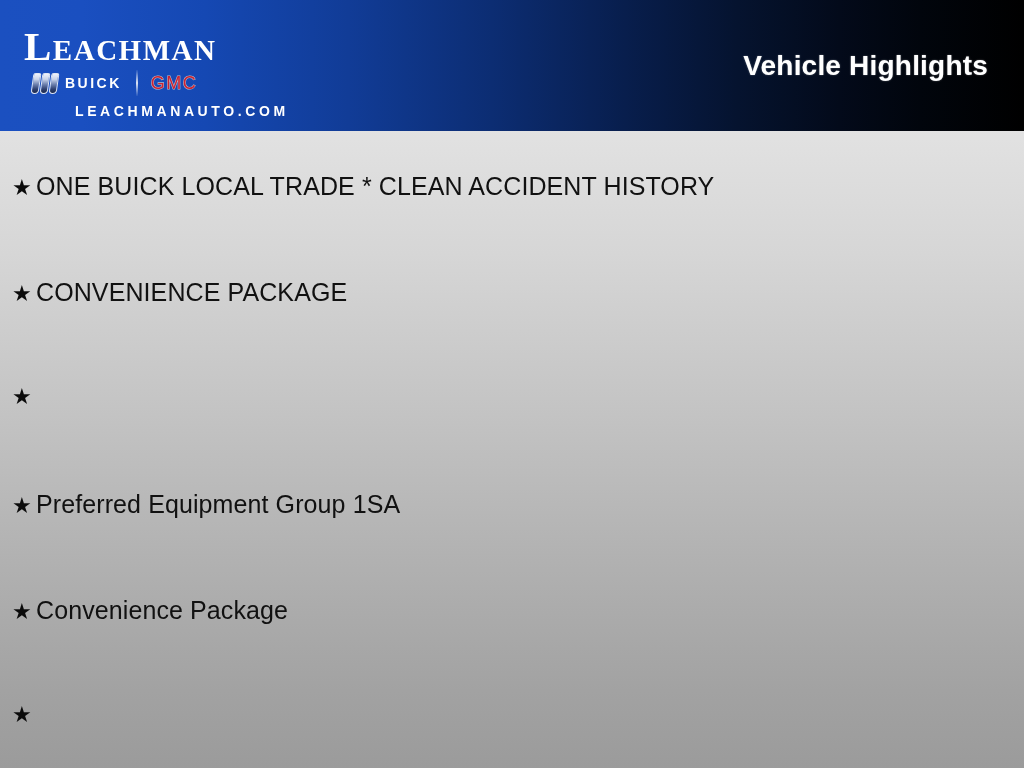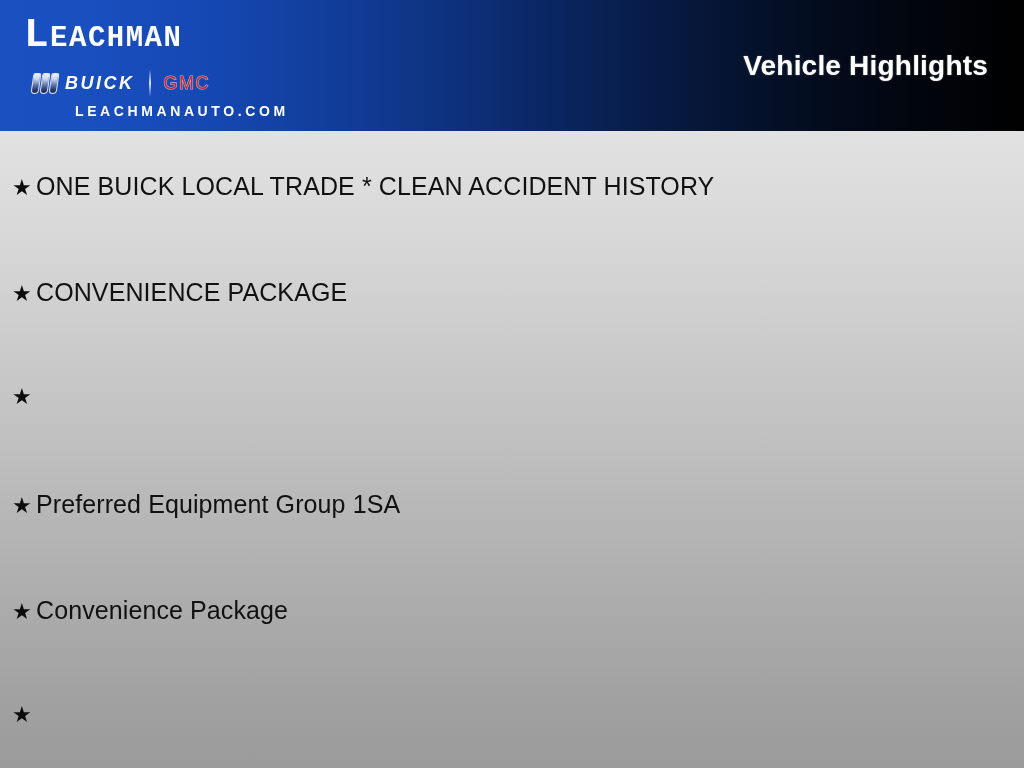--- a/index.html
+++ b/index.html
@@ -59,29 +59,29 @@
     position: absolute;
     left: 22px;
     top: 10px;
     width: 275px;
     height: 112px;
   }
 
   .logo-wordmark {
     position: absolute;
     left: 2px;
-    top: 3px;
+    top: 14px;
     color: #ffffff;
     font-size: 41px;
     font-weight: bold;
     font-variant: small-caps;
     letter-spacing: 1.5px;
     line-height: 44px;
     white-space: nowrap;
-    font-family: Liberation Mono, monospace;
+    font-family: Liberation Serif, serif;
   }
 
   .logo-brandrow {
     position: absolute;
     left: 10px;
     top: 57px;
     width: 262px;
     height: 32px;
     display: flex;
     align-items: center;
@@ -103,26 +103,25 @@
     width: 8px;
     height: 21px;
     border-radius: 3px 3px 5px 5px;
     background: linear-gradient(to bottom, #eef2fb 0%, #c9d4ea 28%, #6d80ad 55%, #2e3f6d 80%, #1b2a4d 100%);
     border: 1px solid #dfe6f3;
     box-sizing: border-box;
   }
 
   .buick-word {
     color: #ffffff;
-    font-size: 18px;
+    font-size: 14px;
     font-weight: bold;
     letter-spacing: 2.5px;
     line-height: 18px;
     font-family: "Liberation Sans", sans-serif;
-    font-style: italic;
   }
 
   .brand-divider {
     width: 2px;
     height: 26px;
     margin: 0 13px 0 14px;
     background: linear-gradient(to bottom, rgba(255,255,255,0.05), rgba(255,255,255,0.85), rgba(255,255,255,0.05));
   }
 
   .gmc-word {

